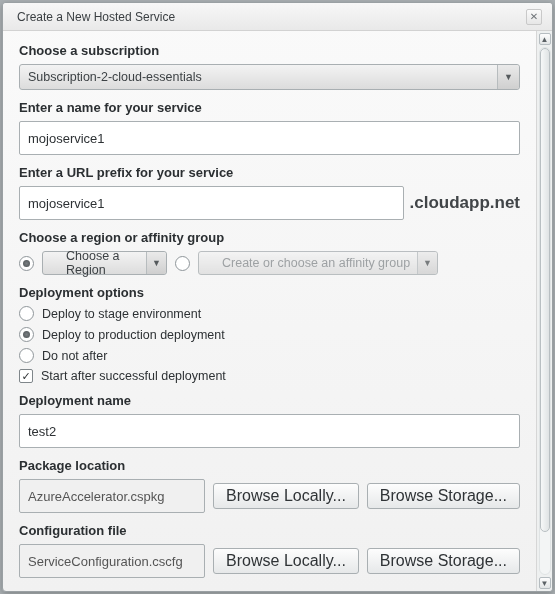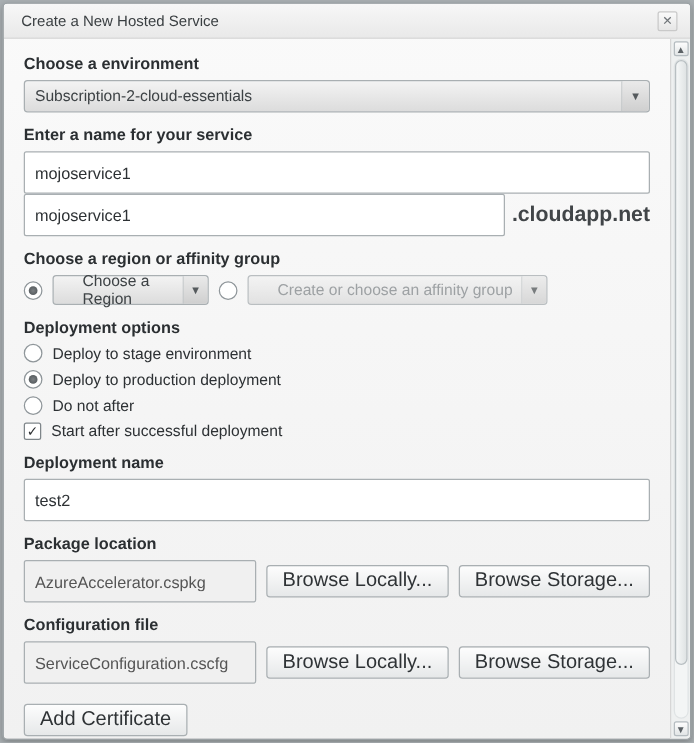--- a/index.html
+++ b/index.html
@@ -206,29 +206,30 @@
   <div class="titlebar">
     <span>Create a New Hosted Service</span>
     <div class="close-x">
       <span>✕</span>
     </div>
   </div>
 
   <div class="body-wrap">
     <div class="content">
 
-      <div class="label first">Choose a environment</div>
+      <div class="label first">Choose a subscription</div>
       <div class="select">
         <span>Subscription-2-cloud-essentials</span>
         <div class="arrow">▼</div>
       </div>
 
       <div class="label">Enter a name for your service</div>
       <input class="text" type="text" value="mojoservice1" style="">
 
+      <div class="label">Enter a URL prefix for your service</div>
       <div class="url-row">
         <input class="text" type="text" value="mojoservice1" style="">
         <span class="suffix">.cloudapp.net</span>
       </div>
 
       <div class="label">Choose a region or affinity group</div>
       <div class="region-row">
         <div class="radio checked"></div>
         <div class="select-sm" style="width:125px">
           <span>Choose a Region</span>

